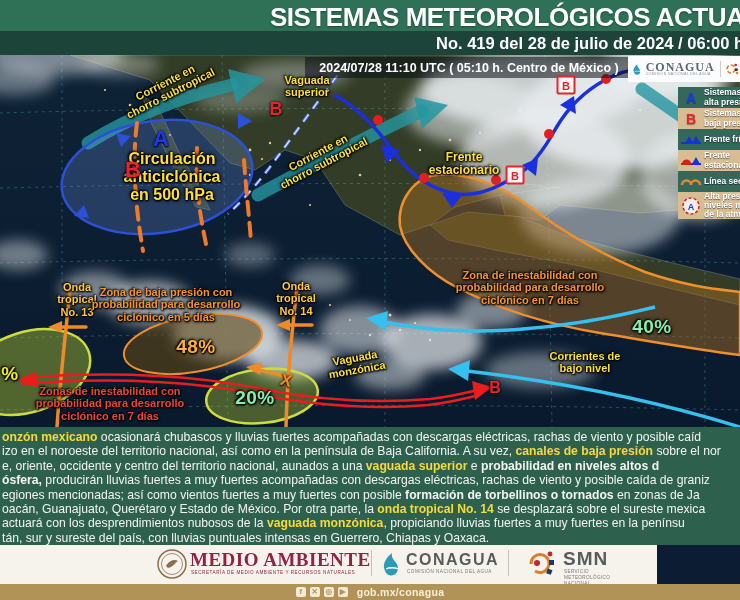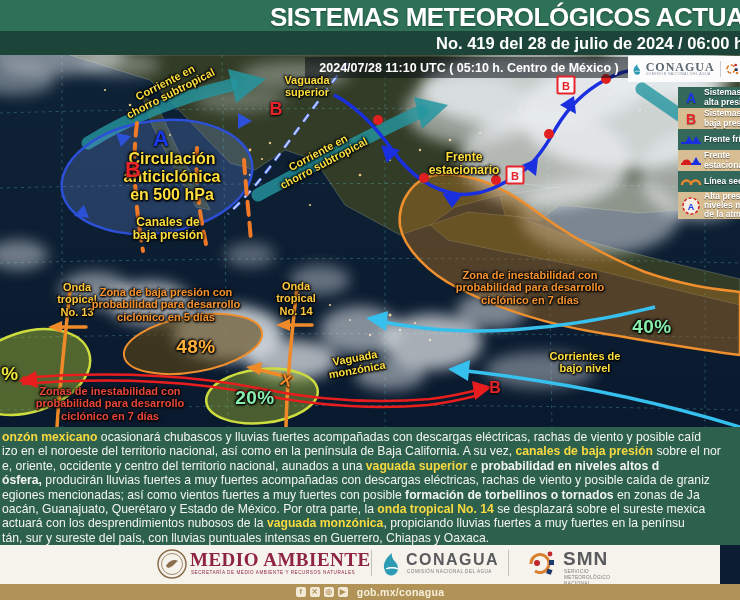--- a/index.html
+++ b/index.html
@@ -47,21 +47,21 @@
   .bbox{position:absolute;transform:translate(-50%,-50%);width:15px;height:15px;border:2px solid #e8242a;
     background:rgba(250,250,250,.92);color:#e8242a;font-weight:800;font-size:11px;border-radius:2px;
     display:flex;align-items:center;justify-content:center;}
   
   .forecast{position:absolute;left:0;top:427px;width:740px;height:118px;background:#2e604e;
     padding-top:3px;box-sizing:border-box;}
   .fline{width:760px;height:14.4px;line-height:14.4px;font-size:12.2px;color:#f3f5f2;
     white-space:nowrap;overflow:hidden;padding-left:2px;}
   .seg-n{} .seg-b{font-weight:700;} .seg-y{font-weight:700;color:#f8d93f;text-align:right;}
   
-  .footer{position:absolute;left:0;top:545px;width:720px;height:39px;background:#f6f3ec;}
+  .footer{position:absolute;left:0;top:545px;width:657px;height:39px;background:#f6f3ec;}
   .seal{position:absolute;left:156px;top:3px;}
   .ma-name{position:absolute;left:190px;top:4px;font-family:"Liberation Serif",serif;font-weight:700;
     color:#8f2344;font-size:19px;letter-spacing:.5px;white-space:nowrap;}
   .ma-sub{position:absolute;left:191px;top:25px;color:#8f2344;font-size:4.6px;letter-spacing:.55px;white-space:nowrap;}
   .fdiv{position:absolute;top:5px;width:1px;height:26px;background:#c4c1ba;}
   .cn-name{position:absolute;left:406px;top:6px;font-weight:700;color:#5a5b5e;font-size:16px;letter-spacing:1.5px;}
   .cn-sub{position:absolute;left:407px;top:24px;color:#77787c;font-size:4.6px;letter-spacing:.5px;white-space:nowrap;}
   .smn-name{position:absolute;left:563px;top:3px;font-weight:700;color:#5a5b5e;font-size:19px;letter-spacing:1px;text-align:right;}
   .smn-sub{position:absolute;left:564px;top:24px;color:#77787c;font-size:4.6px;letter-spacing:.4px;line-height:1.3;white-space:pre-line;}
   .goldbar{position:absolute;left:0;top:584px;width:740px;height:16px;background:#b19257;
@@ -328,22 +328,20 @@
 
     <div class="mlabel" style="left:168px;top:33px;transform:translate(-50%,-50%) rotate(-27deg)">Corriente en
 chorro subtropical</div>
     <div class="mlabel" style="left:307px;top:31px">Vaguada
 superior</div>
     <div class="mlabel" style="left:321px;top:103px;transform:translate(-50%,-50%) rotate(-28deg)">Corriente en
 chorro subtropical</div>
     <div class="mlabel" style="left:172px;top:122px;font-size:16px">Circulación
 anticiclónica
 en 500 hPa</div>
-    <div class="mlabel" style="left:168px;top:174px;font-size:12px">Canales de
-baja presión</div>
     <div class="mlabel" style="left:464px;top:109px;font-size:12px">Frente
 estacionario</div>
     <div class="mlabel am" style="left:77px;top:217px">Onda
 tropical
 No. 13</div>
     <div class="mlabel am" style="left:296px;top:216px">Onda
 tropical
 No. 14</div>
     <div class="mlabel or" style="left:166px;top:249px">Zona de baja presión con
 probabilidad para desarrollo

